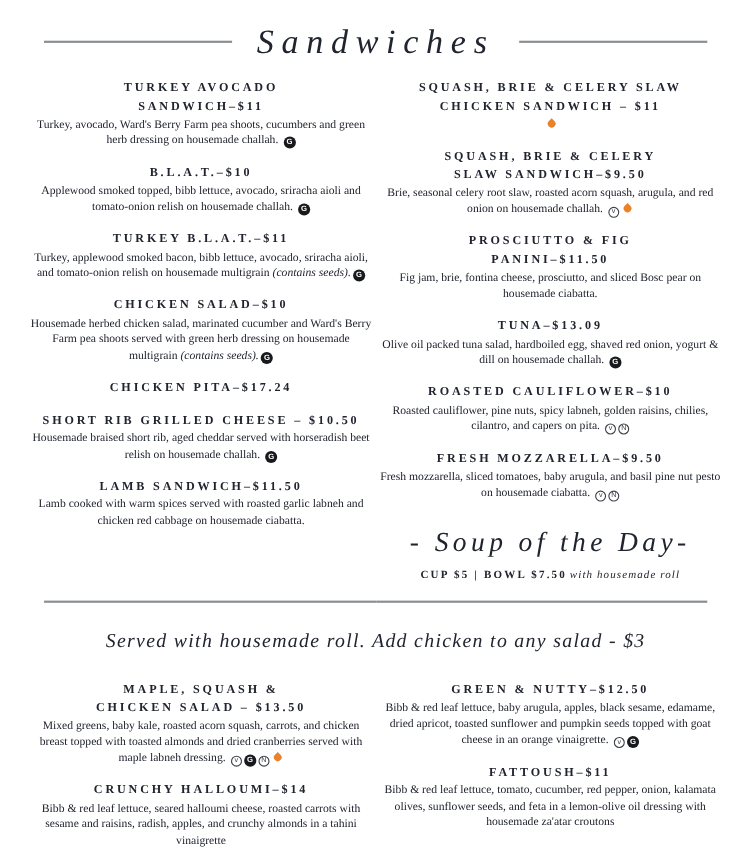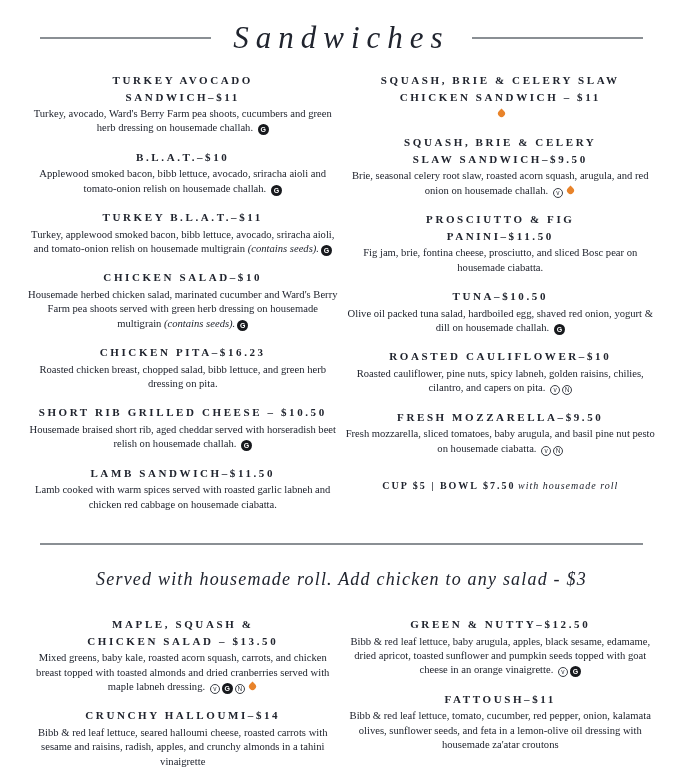--- a/index.html
+++ b/index.html
@@ -81,36 +81,35 @@
 
   <div class="columns">
     <div class="col">
   <div class="menu-item">
     <h3 class="item-name">TURKEY AVOCADO<br>SANDWICH–$11</h3>
     <p class="item-desc"><span>Turkey, avocado, Ward's Berry Farm pea shoots, cucumbers and green herb dressing on housemade challah. </span><span class="badge badge-g">G</span></p>
   </div>
 
   <div class="menu-item">
     <h3 class="item-name">B.L.A.T.–$10</h3>
-    <p class="item-desc"><span>Applewood smoked bacon, bibb lettuce, avocado, sriracha aioli and tomato-onion relish on housemade challah. </span><span class="badge badge-g">G</span></p>
+    <p class="item-desc"><span>Applewood smoked topped, bibb lettuce, avocado, sriracha aioli and tomato-onion relish on housemade challah. </span><span class="badge badge-g">G</span></p>
   </div>
 
   <div class="menu-item">
     <h3 class="item-name">TURKEY B.L.A.T.–$11</h3>
     <p class="item-desc"><span>Turkey, applewood smoked bacon, bibb lettuce, avocado, sriracha aioli, and tomato-onion relish on housemade multigrain </span><em>(contains seeds).</em><span class="badge badge-g">G</span></p>
   </div>
 
   <div class="menu-item">
     <h3 class="item-name">CHICKEN SALAD–$10</h3>
     <p class="item-desc"><span>Housemade herbed chicken salad, marinated cucumber and Ward's Berry Farm pea shoots served with green herb dressing on housemade multigrain </span><em>(contains seeds).</em><span class="badge badge-g">G</span></p>
   </div>
 
   <div class="menu-item">
-    <h3 class="item-name">CHICKEN PITA–$16.23</h3>
-    <p class="item-desc"><span>Roasted chicken breast, chopped salad, bibb lettuce, and green herb dressing on pita.</span></p>
+    <h3 class="item-name">CHICKEN PITA–$17.24</h3>
   </div>
 
   <div class="menu-item">
     <h3 class="item-name">SHORT RIB GRILLED CHEESE – $10.50</h3>
     <p class="item-desc"><span>Housemade braised short rib, aged cheddar served with horseradish beet relish on housemade challah. </span><span class="badge badge-g">G</span></p>
   </div>
 
   <div class="menu-item">
     <h3 class="item-name">LAMB SANDWICH–$11.50</h3>
     <p class="item-desc"><span>Lamb cooked with warm spices served with roasted garlic labneh and chicken red cabbage on housemade ciabatta.</span></p>
@@ -128,36 +127,37 @@
     <h3 class="item-name">SQUASH, BRIE &amp; CELERY<br>SLAW SANDWICH–$9.50</h3>
     <p class="item-desc"><span>Brie, seasonal celery root slaw, roasted acorn squash, arugula, and red onion on housemade challah. </span><span class="badge badge-v">v</span><span class="badge badge-spicy"></span></p>
   </div>
 
   <div class="menu-item">
     <h3 class="item-name">PROSCIUTTO &amp; FIG<br>PANINI–$11.50</h3>
     <p class="item-desc"><span>Fig jam, brie, fontina cheese, prosciutto, and sliced Bosc pear on housemade ciabatta.</span></p>
   </div>
 
   <div class="menu-item">
-    <h3 class="item-name">TUNA–$10.50</h3>
+    <h3 class="item-name">TUNA–$13.09</h3>
     <p class="item-desc"><span>Olive oil packed tuna salad, hardboiled egg, shaved red onion, yogurt &amp; dill on housemade challah. </span><span class="badge badge-g">G</span></p>
   </div>
 
   <div class="menu-item">
     <h3 class="item-name">ROASTED CAULIFLOWER–$10</h3>
     <p class="item-desc"><span>Roasted cauliflower, pine nuts, spicy labneh, golden raisins, chilies, cilantro, and capers on pita. </span><span class="badge badge-v">v</span><span class="badge badge-n">N</span></p>
   </div>
 
   <div class="menu-item">
     <h3 class="item-name">FRESH MOZZARELLA–$9.50</h3>
     <p class="item-desc"><span>Fresh mozzarella, sliced tomatoes, baby arugula, and basil pine nut pesto on housemade ciabatta. </span><span class="badge badge-v">v</span><span class="badge badge-n">N</span></p>
   </div>
 </div>
 
       <div class="soup">
+        <h2 class="soup-title">- Soup of the Day-</h2>
         <div class="soup-pricing">
           <span class="bold-part">CUP $5 |  BOWL $7.50</span>
           <span class="italic-part"> with housemade roll</span>
         </div>
       </div>
     </div>
   </div>
 
   <div class="salads-block">
     <div class="section-header">

